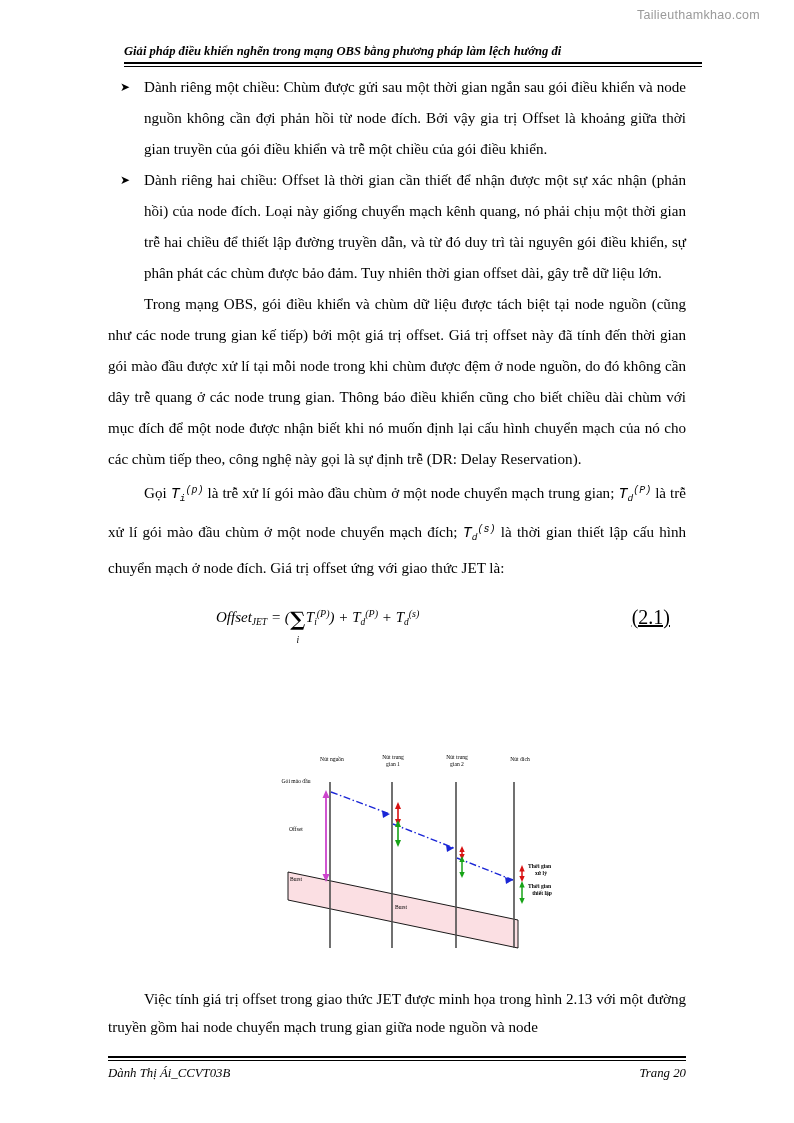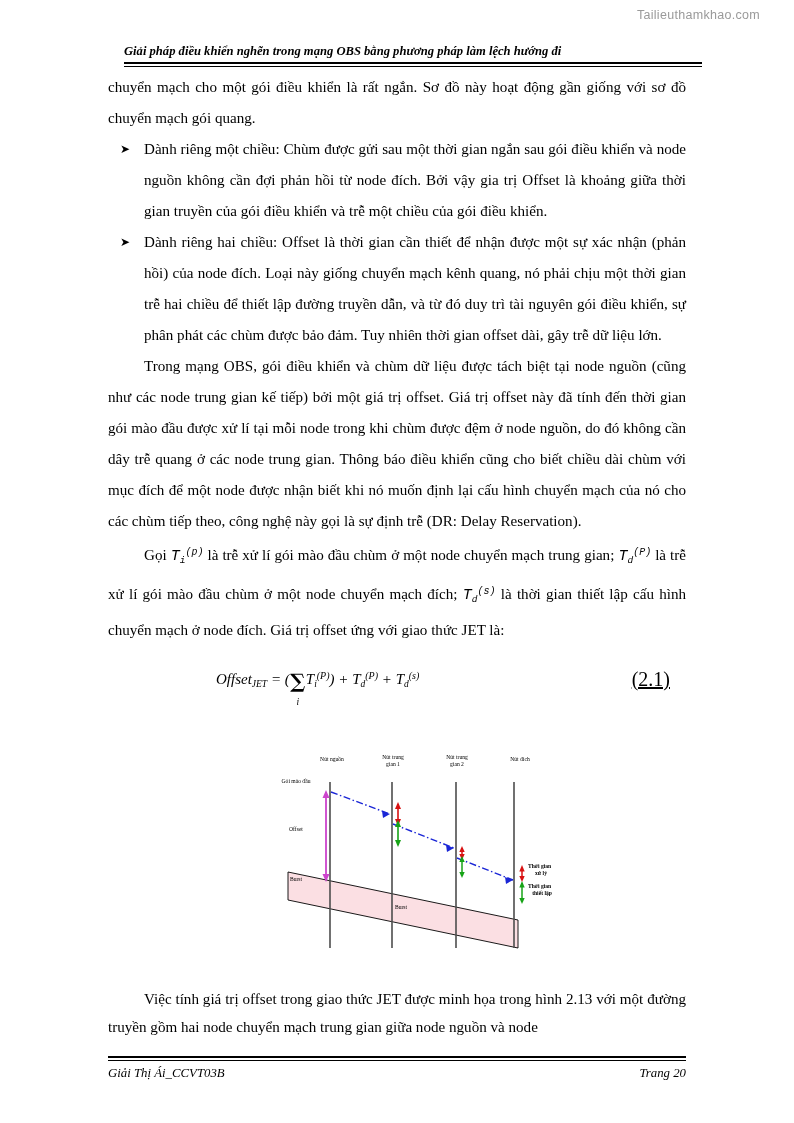--- a/index.html
+++ b/index.html
@@ -206,21 +206,20 @@
 
   <div class="watermark">Tailieuthamkhao.com</div>
 
   <div class="header-zone">
     <div class="header-title">Giải pháp điều khiển nghẽn trong mạng OBS bằng phương pháp làm lệch hướng đi</div>
     <div class="rule-double"></div>
   </div>
 
   <div class="body-zone">
 
-    <p class="para">chuyển mạch cho một gói điều khiển là rất ngắn. Sơ đồ này hoạt động gần giống với sơ đồ chuyển mạch gói quang.</p>
 
     <div class="bullet">
       <span class="marker">➤</span>
       <span>Dành riêng một chiều: Chùm được gửi sau một thời gian ngắn sau gói điều khiển và node nguồn không cần đợi phản hồi từ node đích. Bởi vậy gia trị Offset là khoảng giữa thời gian truyền của gói điều khiển và trễ một chiều của gói điều khiển.</span>
     </div>
 
     <div class="bullet">
       <span class="marker">➤</span>
       <span>Dành riêng hai chiều: Offset là thời gian cần thiết để nhận được một sự xác nhận (phản hồi) của node đích. Loại này giống chuyển mạch kênh quang, nó phải chịu một thời gian trễ hai chiều để thiết lập đường truyền dẫn, và từ đó duy trì tài nguyên gói điều khiển, sự phân phát các chùm được bảo đảm. Tuy nhiên thời gian offset dài, gây trễ dữ liệu lớn.</span>
     </div>
@@ -315,18 +314,18 @@
   </div>
 
 
   <div class="bottom-zone">
     <p class="para indent">Việc tính giá trị offset trong giao thức JET được minh họa trong hình 2.13 với một đường truyền gồm hai node chuyển mạch trung gian giữa node nguồn và node</p>
   </div>
 
   <div class="footer-zone">
     <div class="footer-rule"></div>
     <div class="footer-row">
-      <span>Giải Thị Ái_CCVT03B</span>
+      <span>Dành Thị Ái_CCVT03B</span>
       <span>Trang 20</span>
     </div>
   </div>
 
 </div>
 
 </body></html>

